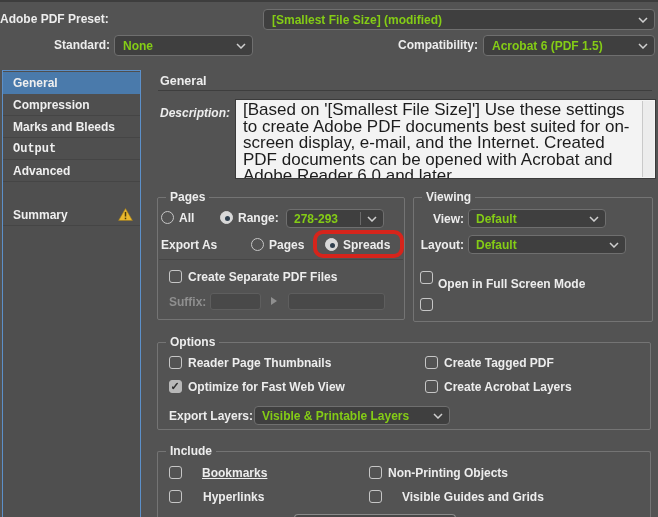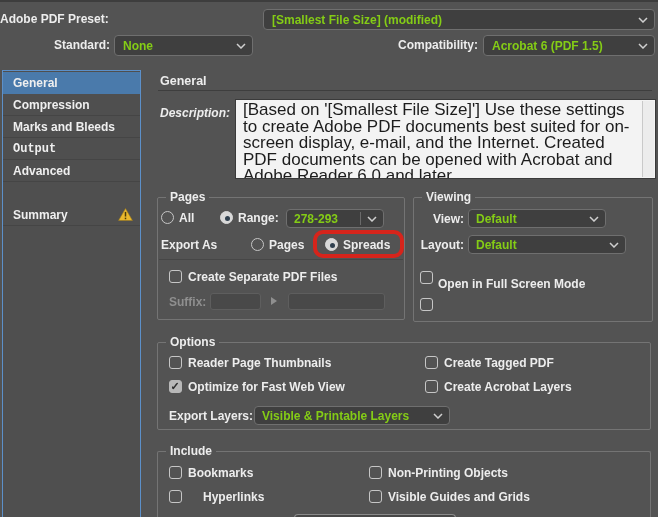--- a/index.html
+++ b/index.html
@@ -243,27 +243,27 @@
             <polyline points="1,1 5,5 9,1" stroke="#cfcfcf" stroke-width="1.5" fill="none"></polyline>
           </svg>
       </span>
     </div>
   </div>
 
   <div class="grp" style="left:157px;top:449px;width:494px;height:80px;border-bottom:none;">
     <div class="grp-legend">Include</div>
 
     <span class="cb" style="left:11px;top:14px;"></span>
-    <div class="lbl" style="left:30px;top:14px;">Bookmarks</div>
+    <div class="lbl" style="left:44px;top:14px;text-decoration:underline;">Bookmarks</div>
 
     <span class="cb" style="left:211px;top:14px;"></span>
     <div class="lbl" style="left:230px;top:14px;">Non-Printing Objects</div>
 
     <span class="cb" style="left:11px;top:38px;"></span>
     <div class="lbl" style="left:30px;top:38px;margin-left:15px;">Hyperlinks</div>
 
     <span class="cb" style="left:211px;top:38px;"></span>
-    <div class="lbl" style="left:230px;top:38px;">Visible Guides and Grids</div>
+    <div class="lbl" style="left:244px;top:38px;">Visible Guides and Grids</div>
 
     <div class="partial-dd" style="left:136px;top:62px;width:162px;height:18px;"></div>
   </div>
 
 </div>
 
 </body></html>

